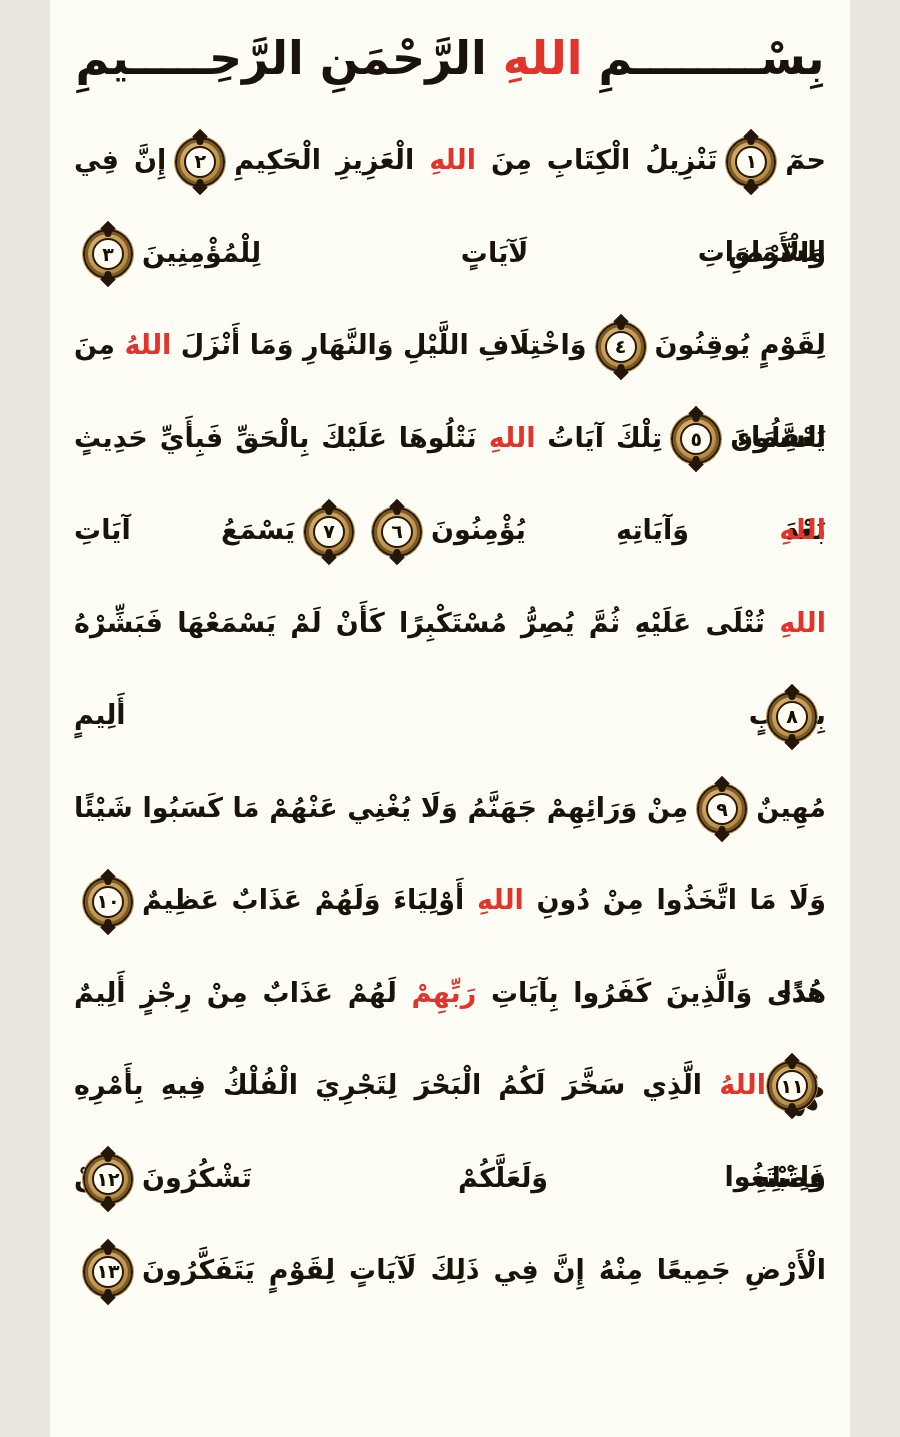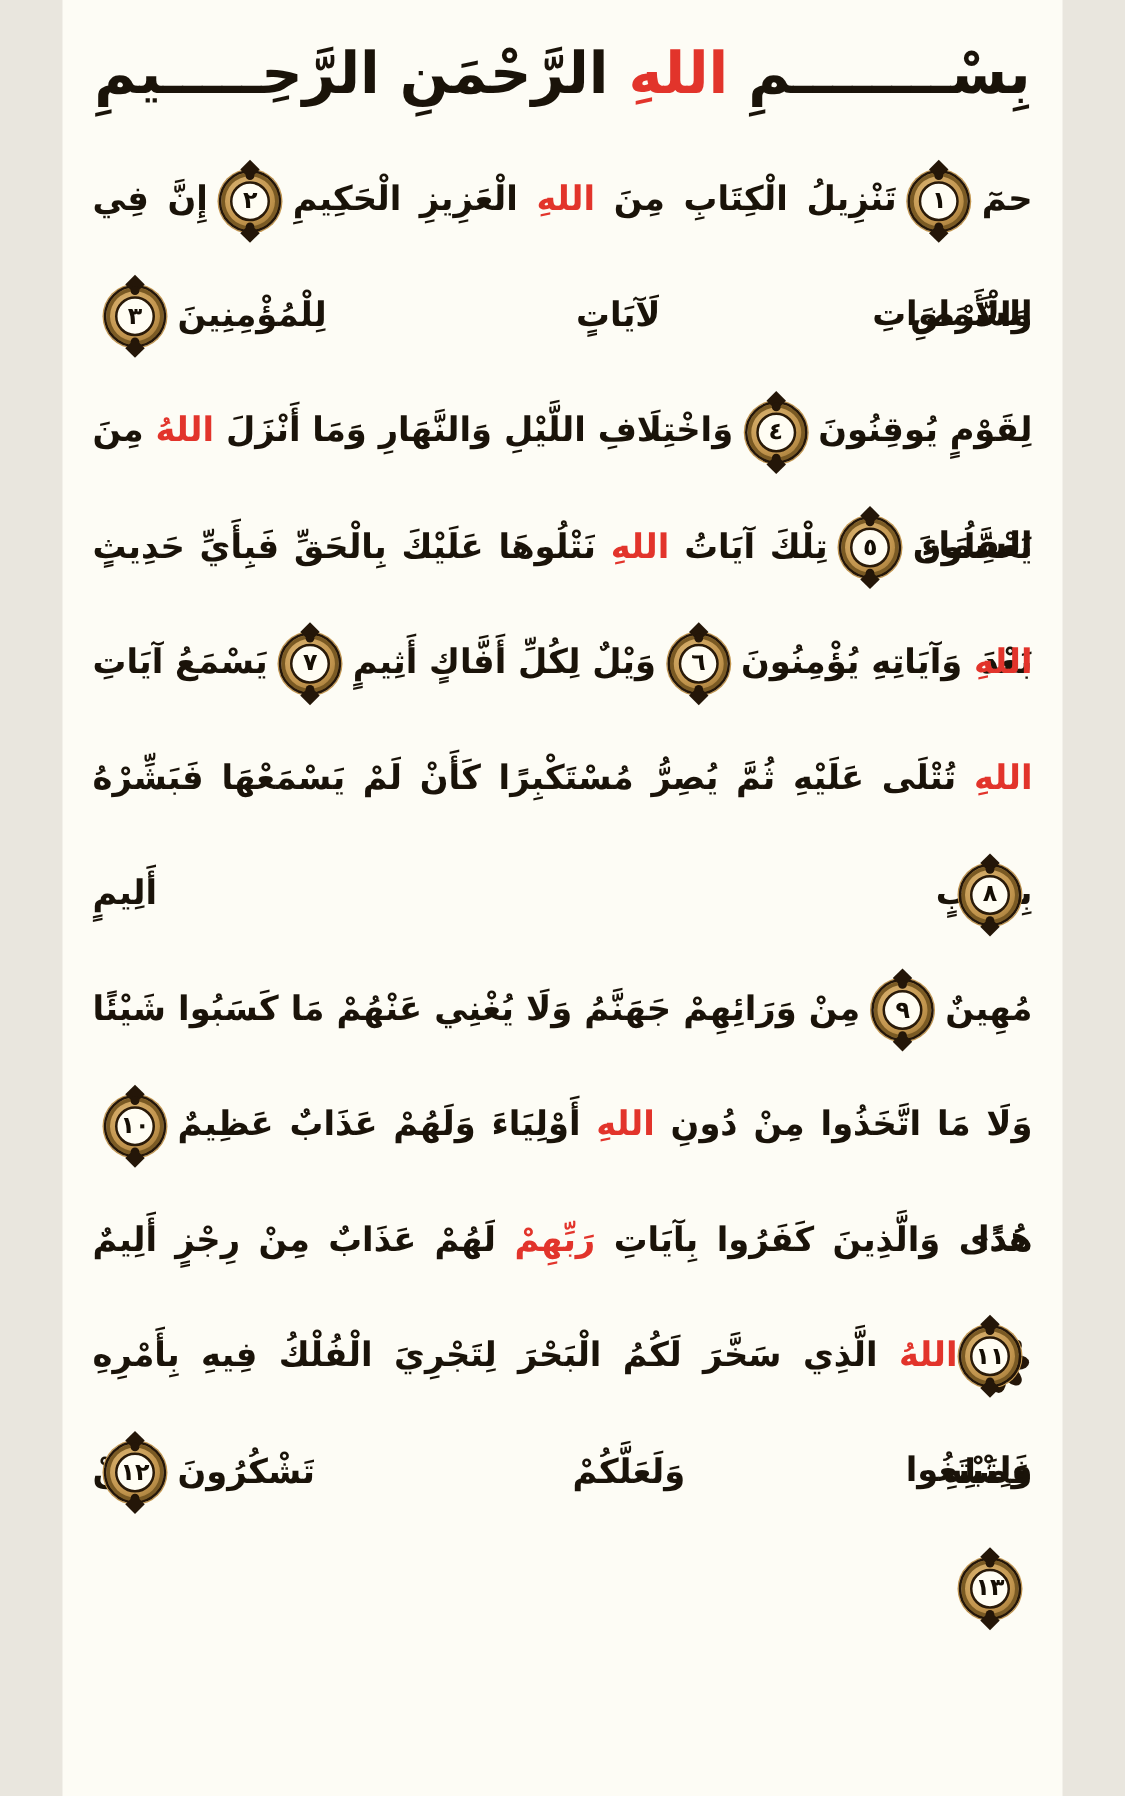--- a/index.html
+++ b/index.html
@@ -87,21 +87,21 @@
 </head>
 <body>
 
 <div class="page">
   <div class="basmala"><span class="ink">بِسْــــــــمِ </span><span class="red">اللهِ</span><span class="ink"> الرَّحْمَنِ الرَّحِـــــيمِ</span></div>
   <div class="text-block">
       <div class="qline"><span class="ink">حمٓ</span><span class="vmark"><i class="dot-t"></i><span class="num">١</span><i class="dot-b"></i></span><span class="ink">تَنْزِيلُ الْكِتَابِ مِنَ </span><span class="red">اللهِ</span><span class="ink"> الْعَزِيزِ الْحَكِيمِ</span><span class="vmark"><i class="dot-t"></i><span class="num">٢</span><i class="dot-b"></i></span><span class="ink">إِنَّ فِي السَّمَاوَاتِ</span></div>
       <div class="qline"><span class="ink">وَالْأَرْضِ لَآيَاتٍ لِلْمُؤْمِنِينَ</span><span class="vmark"><i class="dot-t"></i><span class="num">٣</span><i class="dot-b"></i></span></div>
       <div class="qline"><span class="ink">لِقَوْمٍ يُوقِنُونَ</span><span class="vmark"><i class="dot-t"></i><span class="num">٤</span><i class="dot-b"></i></span><span class="ink">وَاخْتِلَافِ اللَّيْلِ وَالنَّهَارِ وَمَا أَنْزَلَ </span><span class="red">اللهُ</span><span class="ink"> مِنَ السَّمَاءِ</span></div>
       <div class="qline"><span class="ink">يَعْقِلُونَ</span><span class="vmark"><i class="dot-t"></i><span class="num">٥</span><i class="dot-b"></i></span><span class="ink">تِلْكَ آيَاتُ </span><span class="red">اللهِ</span><span class="ink"> نَتْلُوهَا عَلَيْكَ بِالْحَقِّ فَبِأَيِّ حَدِيثٍ بَعْدَ</span></div>
-      <div class="qline"><span class="red">اللهِ</span><span class="ink"> وَآيَاتِهِ يُؤْمِنُونَ</span><span class="vmark"><i class="dot-t"></i><span class="num">٦</span><i class="dot-b"></i></span><span class="ink">وَيْلٌ لِكُلِّ أَفَّاكٍ أَثِيمٍ</span><span class="vmark"><i class="dot-t"></i><span class="num">٧</span><i class="dot-b"></i></span><span class="ink">يَسْمَعُ آيَاتِ</span></div>
+      <div class="qline"><span class="red">اللهِ</span><span class="ink"> وَآيَاتِهِ يُؤْمِنُونَ</span><span class="vmark"><i class="dot-t"></i><span class="num">٦</span><i class="dot-b"></i></span><span class="vmark"><i class="dot-t"></i><span class="num">٧</span><i class="dot-b"></i></span><span class="ink">يَسْمَعُ آيَاتِ</span></div>
       <div class="qline"><span class="red">اللهِ</span><span class="ink"> تُتْلَى عَلَيْهِ ثُمَّ يُصِرُّ مُسْتَكْبِرًا كَأَنْ لَمْ يَسْمَعْهَا فَبَشِّرْهُ بِعَذَابٍ أَلِيمٍ</span></div>
       <div class="qline"><span class="vmark"><i class="dot-t"></i><span class="num">٨</span><i class="dot-b"></i></span></div>
       <div class="qline"><span class="ink">مُهِينٌ</span><span class="vmark"><i class="dot-t"></i><span class="num">٩</span><i class="dot-b"></i></span><span class="ink">مِنْ وَرَائِهِمْ جَهَنَّمُ وَلَا يُغْنِي عَنْهُمْ مَا كَسَبُوا شَيْئًا</span></div>
       <div class="qline"><span class="ink">وَلَا مَا اتَّخَذُوا مِنْ دُونِ </span><span class="red">اللهِ</span><span class="ink"> أَوْلِيَاءَ وَلَهُمْ عَذَابٌ عَظِيمٌ</span><span class="vmark"><i class="dot-t"></i><span class="num">١٠</span><i class="dot-b"></i></span><span class="ink">هَذَا</span></div>
       <div class="qline"><span class="ink">هُدًى وَالَّذِينَ كَفَرُوا بِآيَاتِ </span><span class="red">رَبِّهِمْ</span><span class="ink"> لَهُمْ عَذَابٌ مِنْ رِجْزٍ أَلِيمٌ</span><span class="vmark"><i class="dot-t"></i><span class="num">١١</span><i class="dot-b"></i></span></div>
       <div class="qline"><span class="hizb"><svg viewBox="0 0 50 50" width="50" height="50">
     <g fill="#241608">
               <ellipse cx="25" cy="9.5" rx="5.8" ry="8.8" transform="rotate(0 25 25)"></ellipse>
               <ellipse cx="25" cy="9.5" rx="5.8" ry="8.8" transform="rotate(45 25 25)"></ellipse>
               <ellipse cx="25" cy="9.5" rx="5.8" ry="8.8" transform="rotate(90 25 25)"></ellipse>
@@ -117,15 +117,15 @@
               <ellipse cx="25" cy="13.5" rx="2.6" ry="4.6" transform="rotate(112.5 25 25)"></ellipse>
               <ellipse cx="25" cy="13.5" rx="2.6" ry="4.6" transform="rotate(157.5 25 25)"></ellipse>
               <ellipse cx="25" cy="13.5" rx="2.6" ry="4.6" transform="rotate(202.5 25 25)"></ellipse>
               <ellipse cx="25" cy="13.5" rx="2.6" ry="4.6" transform="rotate(247.5 25 25)"></ellipse>
               <ellipse cx="25" cy="13.5" rx="2.6" ry="4.6" transform="rotate(292.5 25 25)"></ellipse>
               <ellipse cx="25" cy="13.5" rx="2.6" ry="4.6" transform="rotate(337.5 25 25)"></ellipse>
             </g>
     <circle cx="25" cy="25" r="7.6" fill="#c2954e" stroke="#241608" stroke-width="3.4"></circle>
   </svg></span><span class="red">اللهُ</span><span class="ink"> الَّذِي سَخَّرَ لَكُمُ الْبَحْرَ لِتَجْرِيَ الْفُلْكُ فِيهِ بِأَمْرِهِ وَلِتَبْتَغُوا مِنْ</span></div>
       <div class="qline"><span class="ink">فَضْلِهِ وَلَعَلَّكُمْ تَشْكُرُونَ</span><span class="vmark"><i class="dot-t"></i><span class="num">١٢</span><i class="dot-b"></i></span></div>
-      <div class="qline"><span class="vmark"><i class="dot-t"></i><span class="num">١٣</span><i class="dot-b"></i></span></div>
+      <div class="qline"><span class="ink">الْأَرْضِ جَمِيعًا مِنْهُ إِنَّ فِي ذَلِكَ لَآيَاتٍ لِقَوْمٍ يَتَفَكَّرُونَ</span><span class="vmark"><i class="dot-t"></i><span class="num">١٣</span><i class="dot-b"></i></span></div>
     </div>
 </div>
 
 </body></html>

